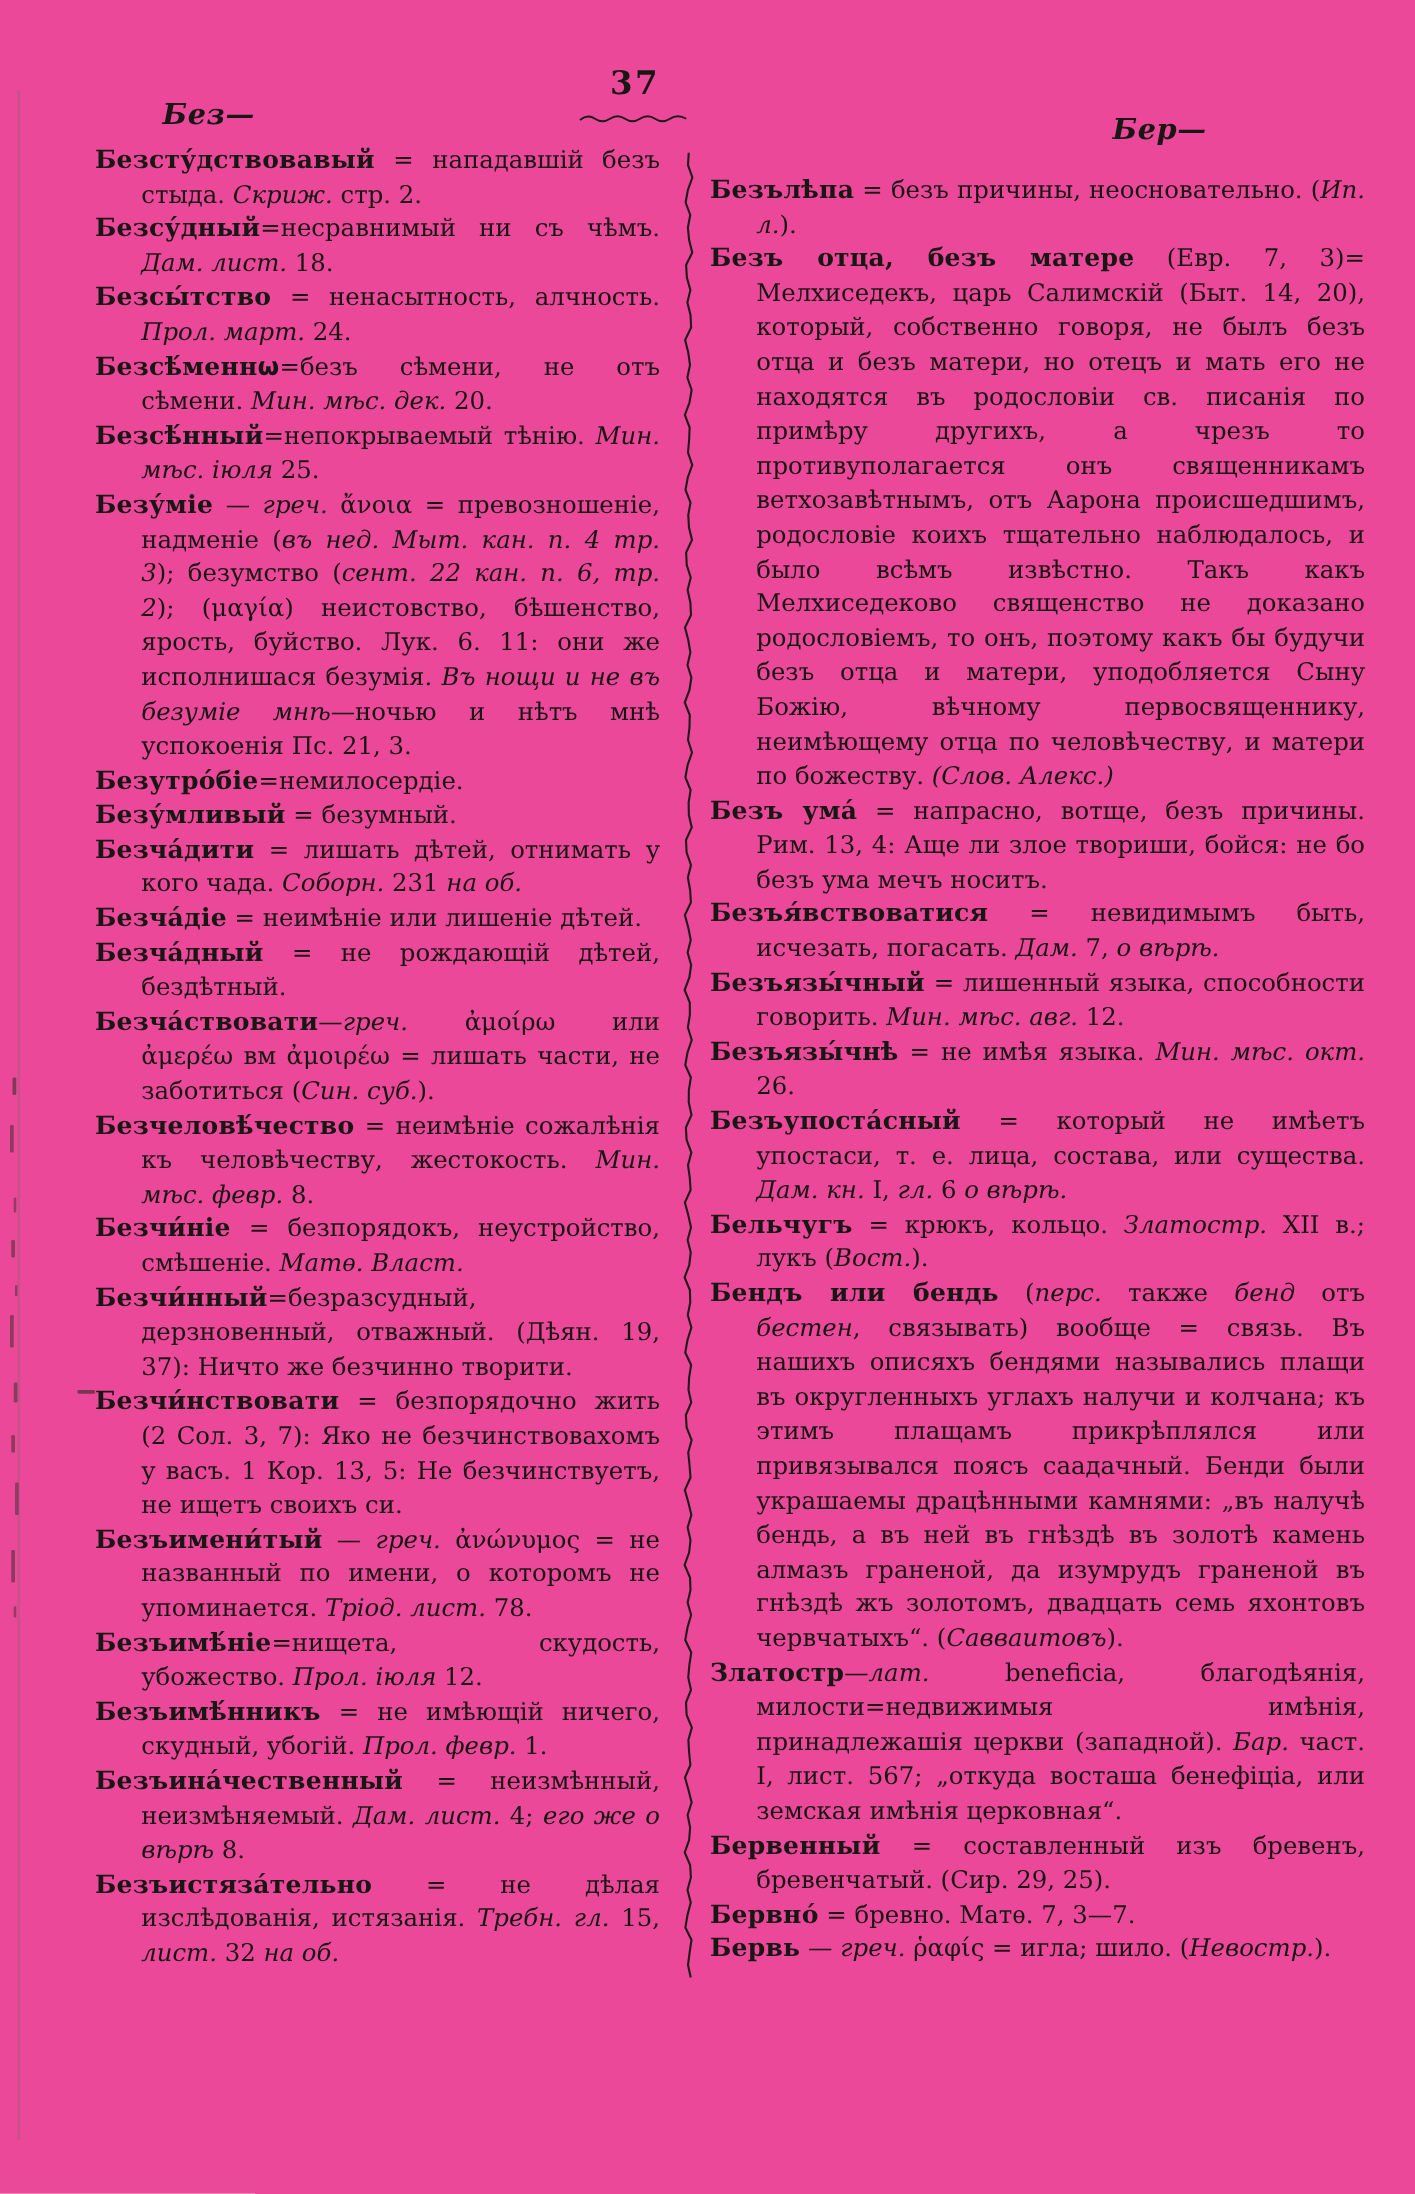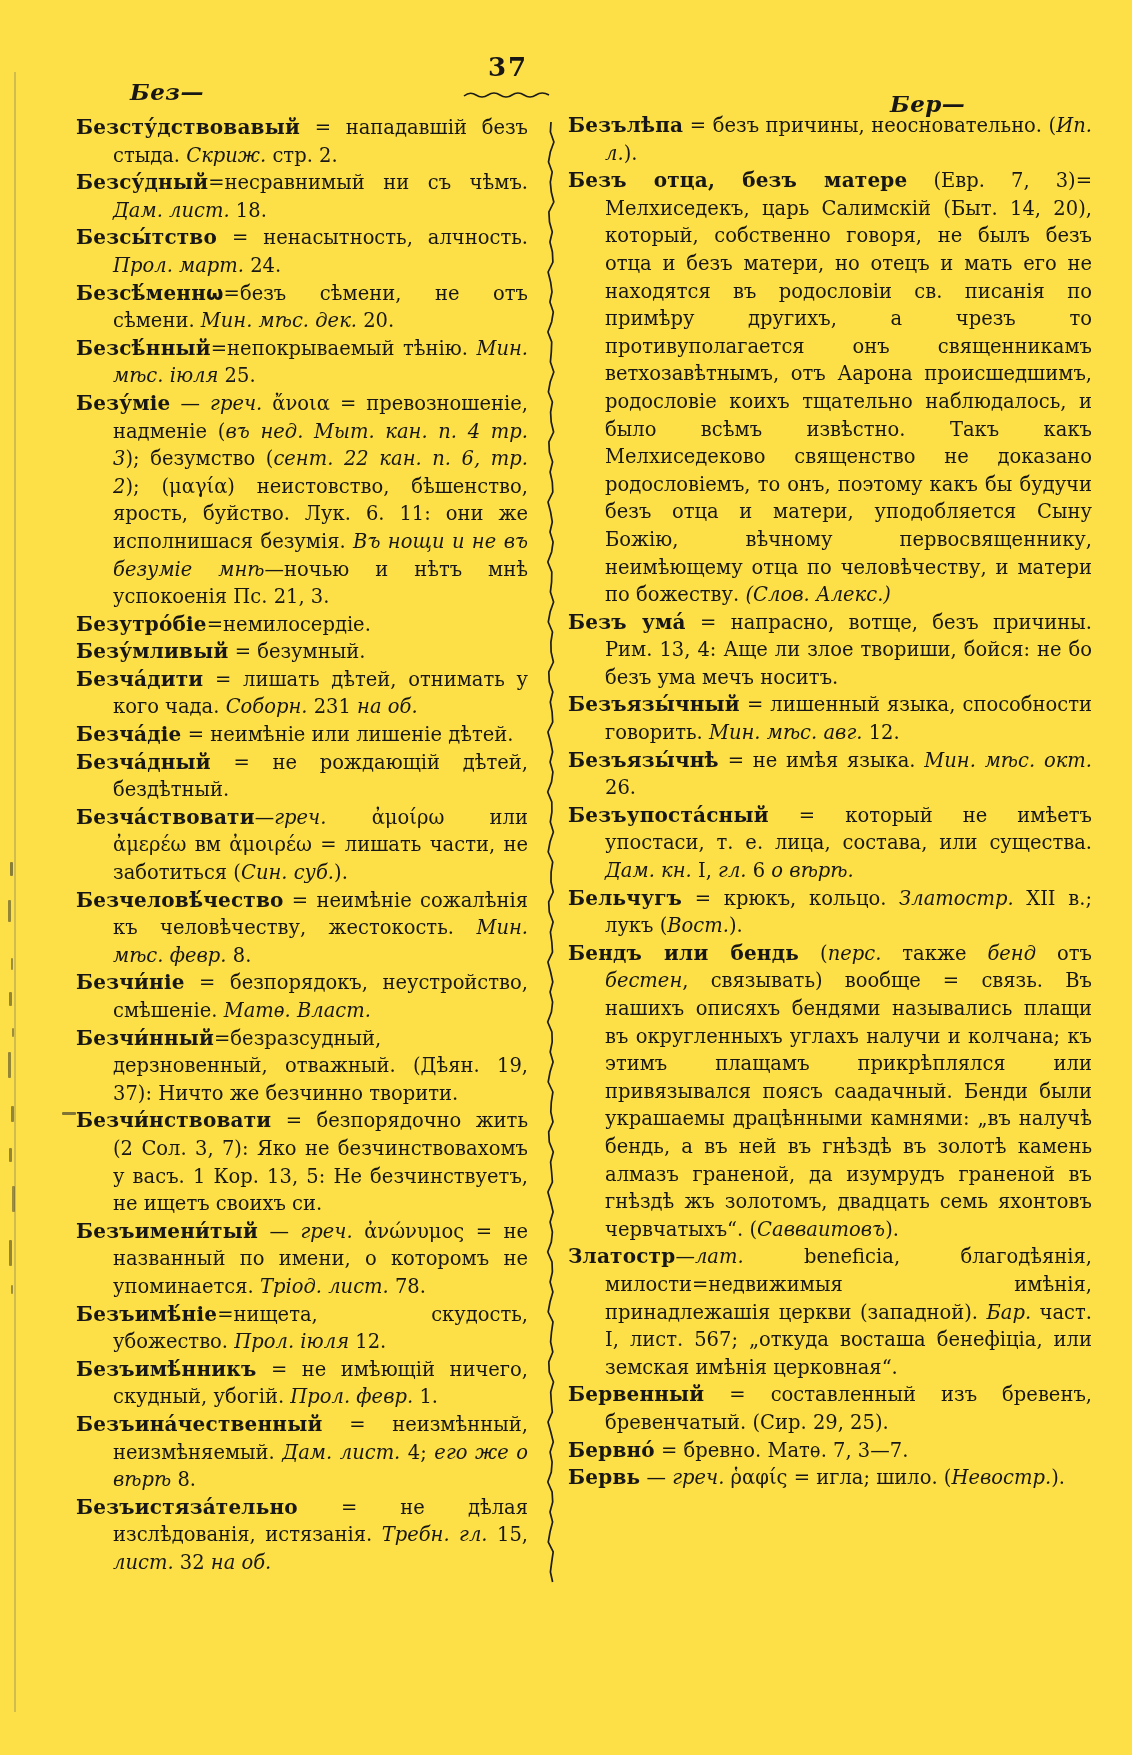--- a/index.html
+++ b/index.html
@@ -1,32 +1,32 @@
 <!DOCTYPE html>
 <html lang="ru"><head>
 <meta charset="utf-8">
 <style>
   * { margin:0; padding:0; box-sizing:border-box; }
   html,body { background:#e9e9e6; }
   .page {
     position:relative; width:1132px; height:1755px;
-    background:#fde047; color:#181715; overflow:hidden;
+    background:#ec4899; color:#181715; overflow:hidden;
     font-family:"DejaVu Serif","DejaVu Sans",serif;
   }
   .pgnum {
     position:absolute; top:52px; left:448px; width:120px;
     text-align:center; font-size:26px; font-weight:bold; letter-spacing:2px;
   }
   .pg-squiggle { position:absolute; top:90px; left:462px; }
   .guide { position:absolute; font-size:23px; font-weight:bold; letter-spacing:.5px;font-style:italic; }
   .guide-left  { left:130px; top:78px; }
   .guide-right { left:890px; top:90px; }
   .column { position:absolute; }
   #col-left  { left:76px;  top:114px; width:452px; }
-  #col-right { left:568px; top:112px; width:524px; }
+  #col-right { left:568px; top:138px; width:524px; }
   .entry {
     font-size:19.5px; line-height:27.6px; text-align:justify;
     padding-left:37px; text-indent:-37px; hyphens:auto;
   }
   .hw { font-weight:bold; font-size:20px; letter-spacing:.2px; }
   .it { font-style:italic; }
   .divider { position:absolute; left:544px; top:122px; }
   .edge-line {
     position:absolute; left:14px; top:72px; width:2px; height:1640px;
     background:rgba(110,110,100,.30);
@@ -80,20 +80,21 @@
       <p class="entry"><span class="hw">Безъимени́тый</span><span> — </span><span class="it">греч.</span><span> ἀνώνυμος = не названный по имени, о которомъ не упоминается. </span><span class="it">Тріод. лист.</span><span> 78.</span></p>
       <p class="entry"><span class="hw">Безъимѣ́ніе</span><span>=нищета, скудость, убожество. </span><span class="it">Прол. іюля</span><span> 12.</span></p>
       <p class="entry"><span class="hw">Безъимѣ́нникъ</span><span> = не имѣющій ничего, скудный, убогій. </span><span class="it">Прол. февр.</span><span> 1.</span></p>
       <p class="entry"><span class="hw">Безъина́чественный</span><span> = неизмѣнный, неизмѣняемый. </span><span class="it">Дам. лист.</span><span> 4; </span><span class="it">его же о вѣрѣ</span><span> 8.</span></p>
       <p class="entry"><span class="hw">Безъистяза́тельно</span><span> = не дѣлая изслѣдованія, истязанія. </span><span class="it">Требн. гл.</span><span> 15, </span><span class="it">лист.</span><span> 32 </span><span class="it">на об.</span></p>
     </div>
   <div class="column" id="col-right">
       <p class="entry"><span class="hw">Безълѣпа</span><span> = безъ причины, неосновательно. (</span><span class="it">Ип. л.</span><span>).</span></p>
       <p class="entry"><span class="hw">Безъ отца, безъ матере</span><span> (Евр. 7, 3)= Мелхиседекъ, царь Салимскій (Быт. 14, 20), который, собственно говоря, не былъ безъ отца и безъ матери, но отецъ и мать его не находятся въ родословіи св. писанія по примѣру другихъ, а чрезъ то противуполагается онъ священникамъ ветхозавѣтнымъ, отъ Аарона происшедшимъ, родословіе коихъ тщательно наблюдалось, и было всѣмъ извѣстно. Такъ какъ Мелхиседеково священство не доказано родословіемъ, то онъ, поэтому какъ бы будучи безъ отца и матери, уподобляется Сыну Божію, вѣчному первосвященнику, неимѣющему отца по человѣчеству, и матери по божеству. </span><span class="it">(Слов. Алекс.)</span></p>
       <p class="entry"><span class="hw">Безъ ума́</span><span> = напрасно, вотще, безъ причины. Рим. 13, 4: Аще ли злое твориши, бойся: не бо безъ ума мечъ носитъ.</span></p>
+      <p class="entry"><span class="hw">Безъя́вствоватися</span><span> = невидимымъ быть, исчезать, погасать. </span><span class="it">Дам.</span><span> 7, </span><span class="it">о вѣрѣ.</span></p>
       <p class="entry"><span class="hw">Безъязы́чный</span><span> = лишенный языка, способности говорить. </span><span class="it">Мин. мѣс. авг.</span><span> 12.</span></p>
       <p class="entry"><span class="hw">Безъязы́чнѣ</span><span> = не имѣя языка. </span><span class="it">Мин. мѣс. окт.</span><span> 26.</span></p>
       <p class="entry"><span class="hw">Безъупоста́сный</span><span> = который не имѣетъ упостаси, т. е. лица, состава, или существа. </span><span class="it">Дам. кн.</span><span> I, </span><span class="it">гл.</span><span> 6 </span><span class="it">о вѣрѣ.</span></p>
       <p class="entry"><span class="hw">Бельчугъ</span><span> = крюкъ, кольцо. </span><span class="it">Златостр.</span><span> XII в.; лукъ (</span><span class="it">Вост.</span><span>).</span></p>
       <p class="entry"><span class="hw">Бендъ или бендь</span><span> (</span><span class="it">перс.</span><span> также </span><span class="it">бенд</span><span> отъ </span><span class="it">бестен</span><span>, связывать) вообще = связь. Въ нашихъ описяхъ бендями назывались плащи въ округленныхъ углахъ налучи и колчана; къ этимъ плащамъ прикрѣплялся или привязывался поясъ саадачный. Бенди были украшаемы драцѣнными камнями: „въ налучѣ бендь, а въ ней въ гнѣздѣ въ золотѣ камень алмазъ граненой, да изумрудъ граненой въ гнѣздѣ жъ золотомъ, двадцать семь яхонтовъ червчатыхъ“. (</span><span class="it">Савваитовъ</span><span>).</span></p>
       <p class="entry"><span class="hw">Златостр</span><span>—</span><span class="it">лат.</span><span> beneficia, благодѣянія, милости=недвижимыя имѣнія, принадлежашія церкви (западной). </span><span class="it">Бар.</span><span> част. I, лист. 567; „откуда восташа бенефіціа, или земская имѣнія церковная“.</span></p>
       <p class="entry"><span class="hw">Бервенный</span><span> = составленный изъ бревенъ, бревенчатый. (Сир. 29, 25).</span></p>
       <p class="entry"><span class="hw">Бервно́</span><span> = бревно. Матѳ. 7, 3—7.</span></p>
       <p class="entry"><span class="hw">Бервь</span><span> — </span><span class="it">греч.</span><span> ῥαφίς = игла; шило. (</span><span class="it">Невостр.</span><span>).</span></p>
     </div>

